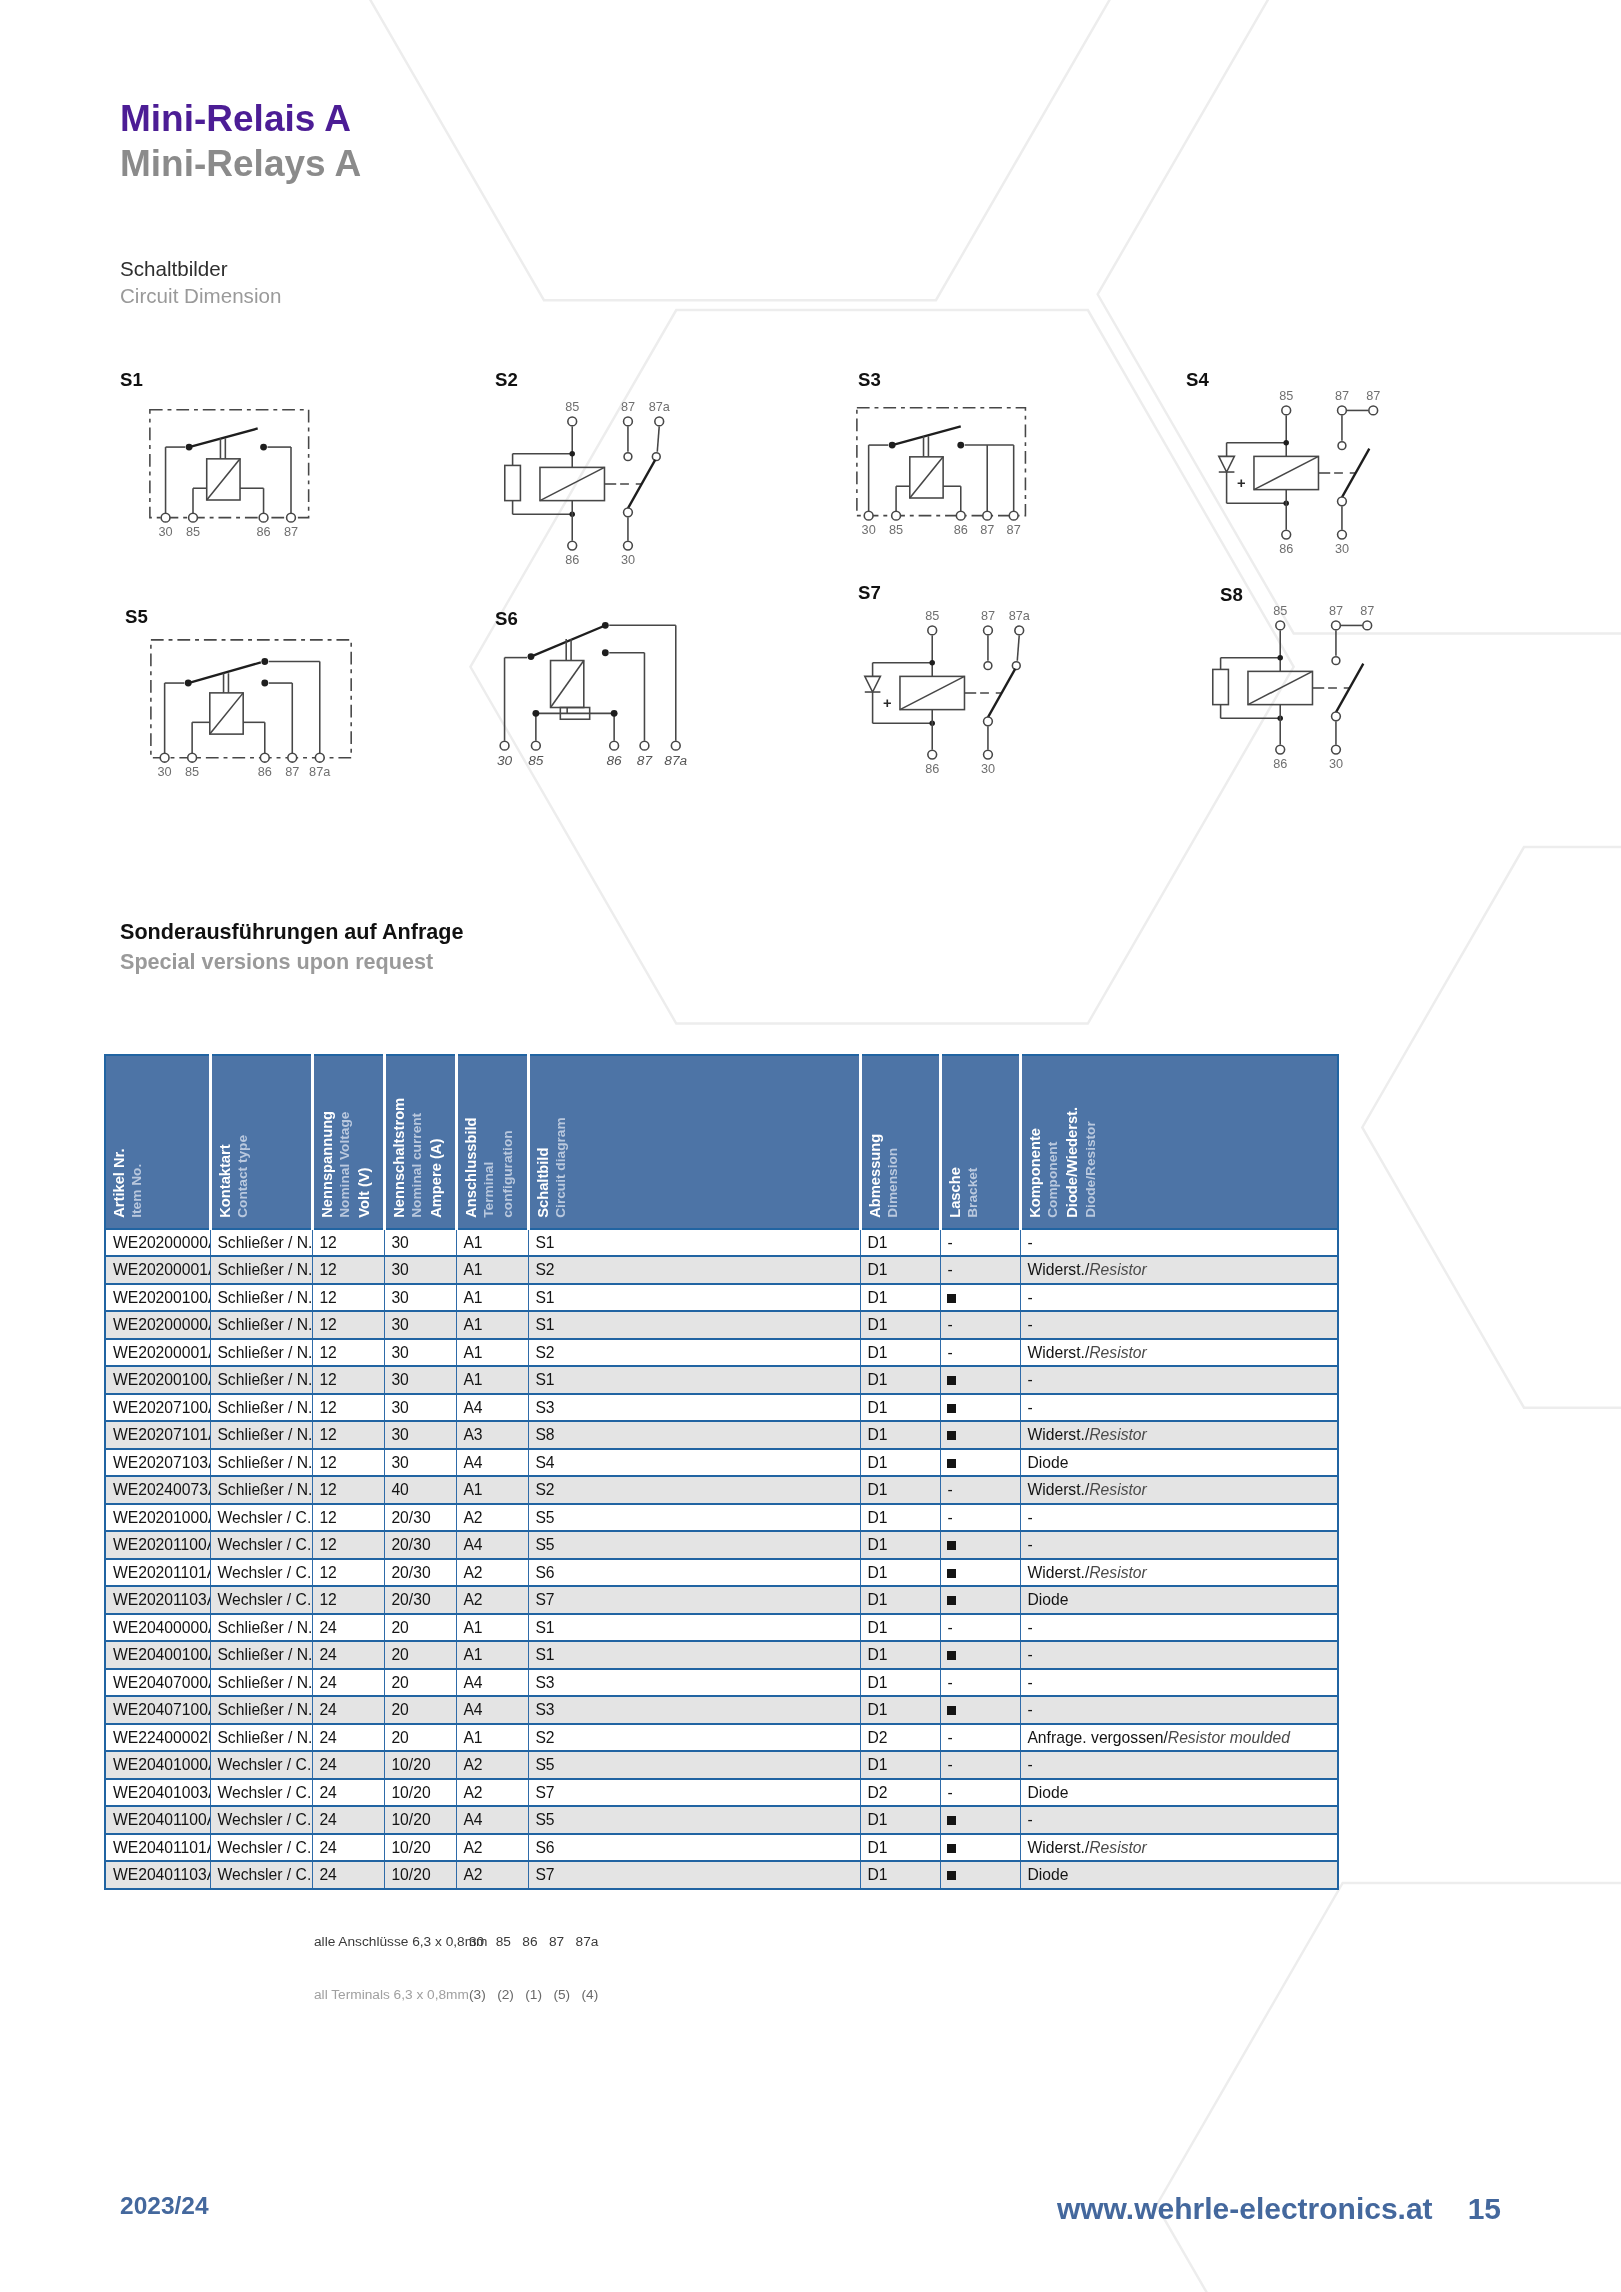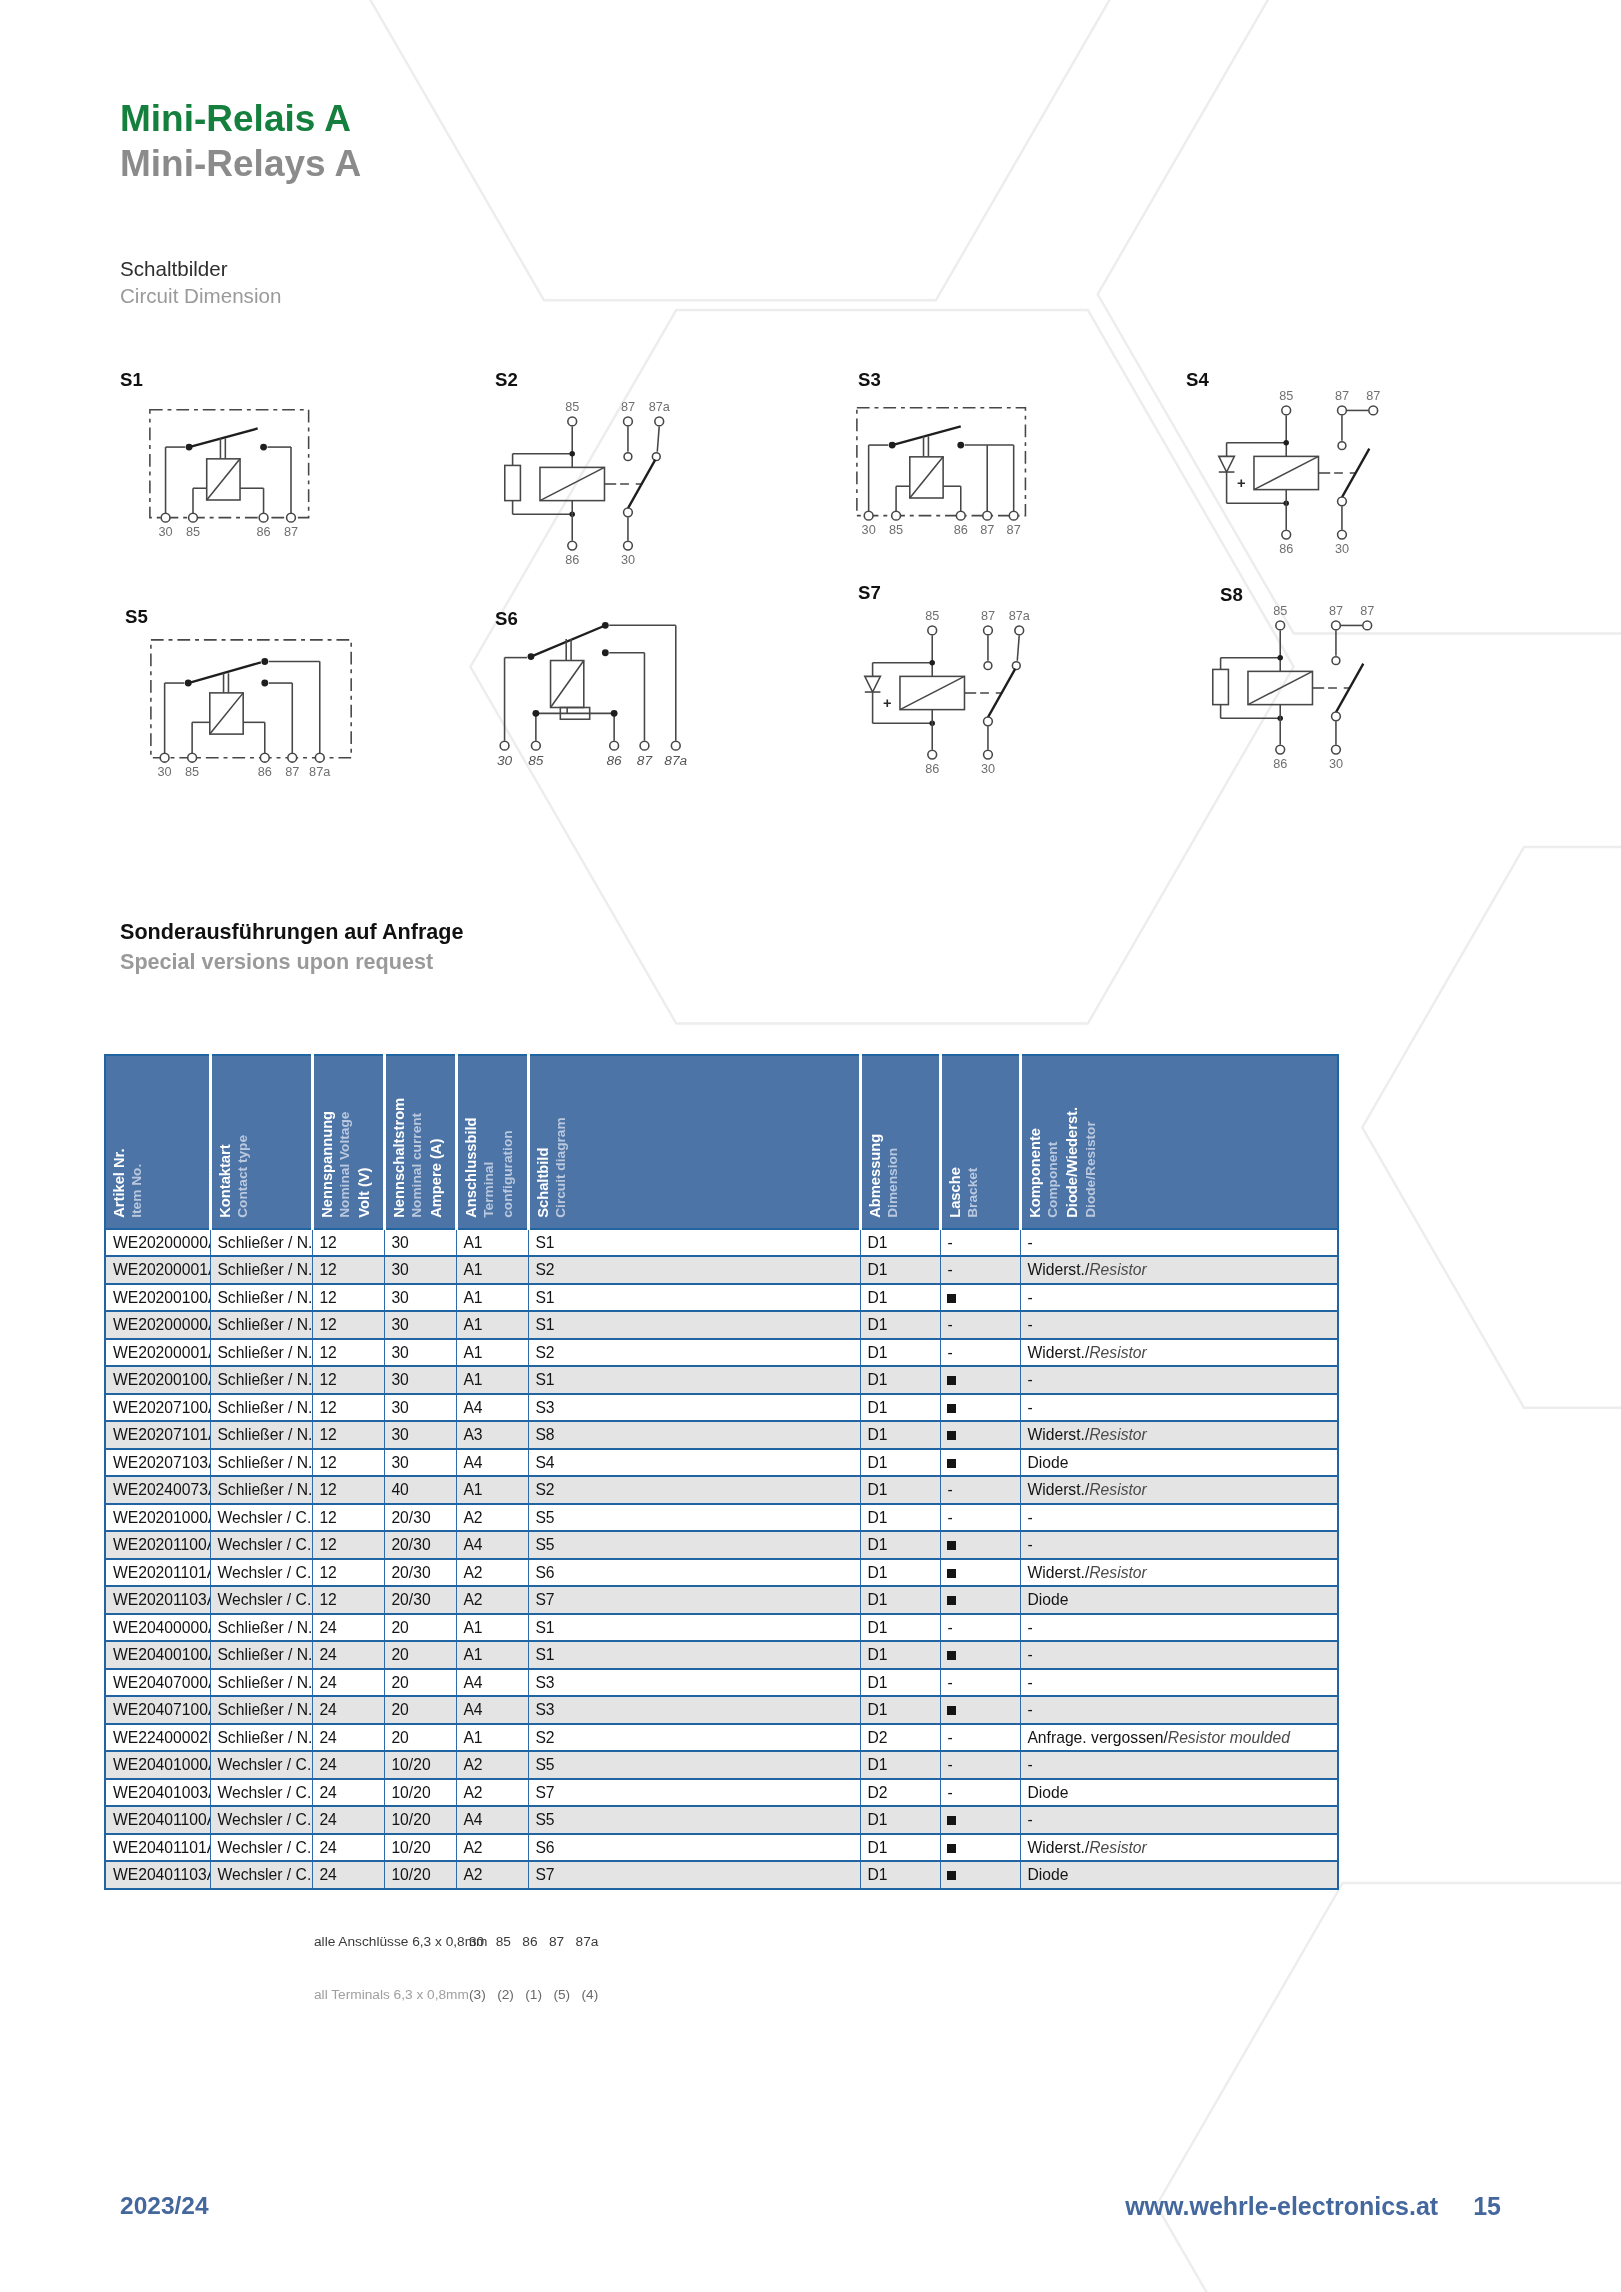--- a/index.html
+++ b/index.html
@@ -3,21 +3,21 @@
 <meta charset="utf-8">
 <style>
   html,body { margin:0; padding:0; background:#ffffff; }
   .page {
     position:relative; width:1621px; height:2293px; background:#fff;
     overflow:hidden; font-family:"Liberation Sans","DejaVu Sans",sans-serif;
   }
   .bg-hex { position:absolute; left:0; top:0; z-index:0; }
   .abs { position:absolute; z-index:2; }
 
-  .title-de { left:120px; top:98px; font-size:37px; font-weight:bold; color:#15803d; }
+  .title-de { left:120px; top:98px; font-size:37px; font-weight:bold; color:#4c1d95; }
   .title-en { left:120px; top:143px; font-size:37px; font-weight:bold; color:#8b8b8b; }
   .sec-de { left:120px; top:257px; font-size:20.6px; color:#2e2e2e; }
   .sec-en { left:120px; top:284px; font-size:20.6px; color:#9a9a9a; }
   .sonder-de { left:120px; top:919px; font-size:21.6px; font-weight:bold; color:#111; }
   .sonder-en { left:120px; top:949px; font-size:21.6px; font-weight:bold; color:#9a9a9a; }
 
   .dlabel { position:absolute; z-index:3; font-size:18.6px; font-weight:bold; color:#111; }
 
   .diag-svg line, .diag-svg rect, .diag-svg circle, .diag-svg polygon {
     stroke:#474747; stroke-width:1.6; fill:none; }
@@ -51,21 +51,21 @@
   .spec-table tr.stripe td { background:#e4e4e4; }
   .sq { display:inline-block; width:8.8px; height:8.8px; background:#141414; }
   .it { font-style:italic; color:#4a4a4a; }
 
   .note { font-size:13.7px; line-height:17.6px; color:#3a3a3a; white-space:pre; }
   .note .g { color:#a0a0a0; }
   .note .g2 { color:#6a6a6a; }
 
   .footer-year { left:120px; top:2192px; font-size:24.5px; font-weight:bold; color:#44689d; }
   .footer-right { position:absolute; z-index:2; top:2192px; right:120px;
-    font-size:25px; font-weight:bold; color:#44689d; display:flex; gap:35px; }
+    font-size:30px; font-weight:bold; color:#44689d; display:flex; gap:35px; }
 </style>
 </head>
 <body>
 
 <div class="page">
 
   <svg class="bg-hex" width="1621" height="2293" viewBox="0 0 1654 2339">
     <g fill="none" stroke="#ededed" stroke-width="2.5">
       <polygon points="555,-386 955,-386 1155,-40 955,306 555,306 355,-40"></polygon>
       <polygon points="1320,-46 1720,-46 1920,300 1720,646 1320,646 1120,300"></polygon>

